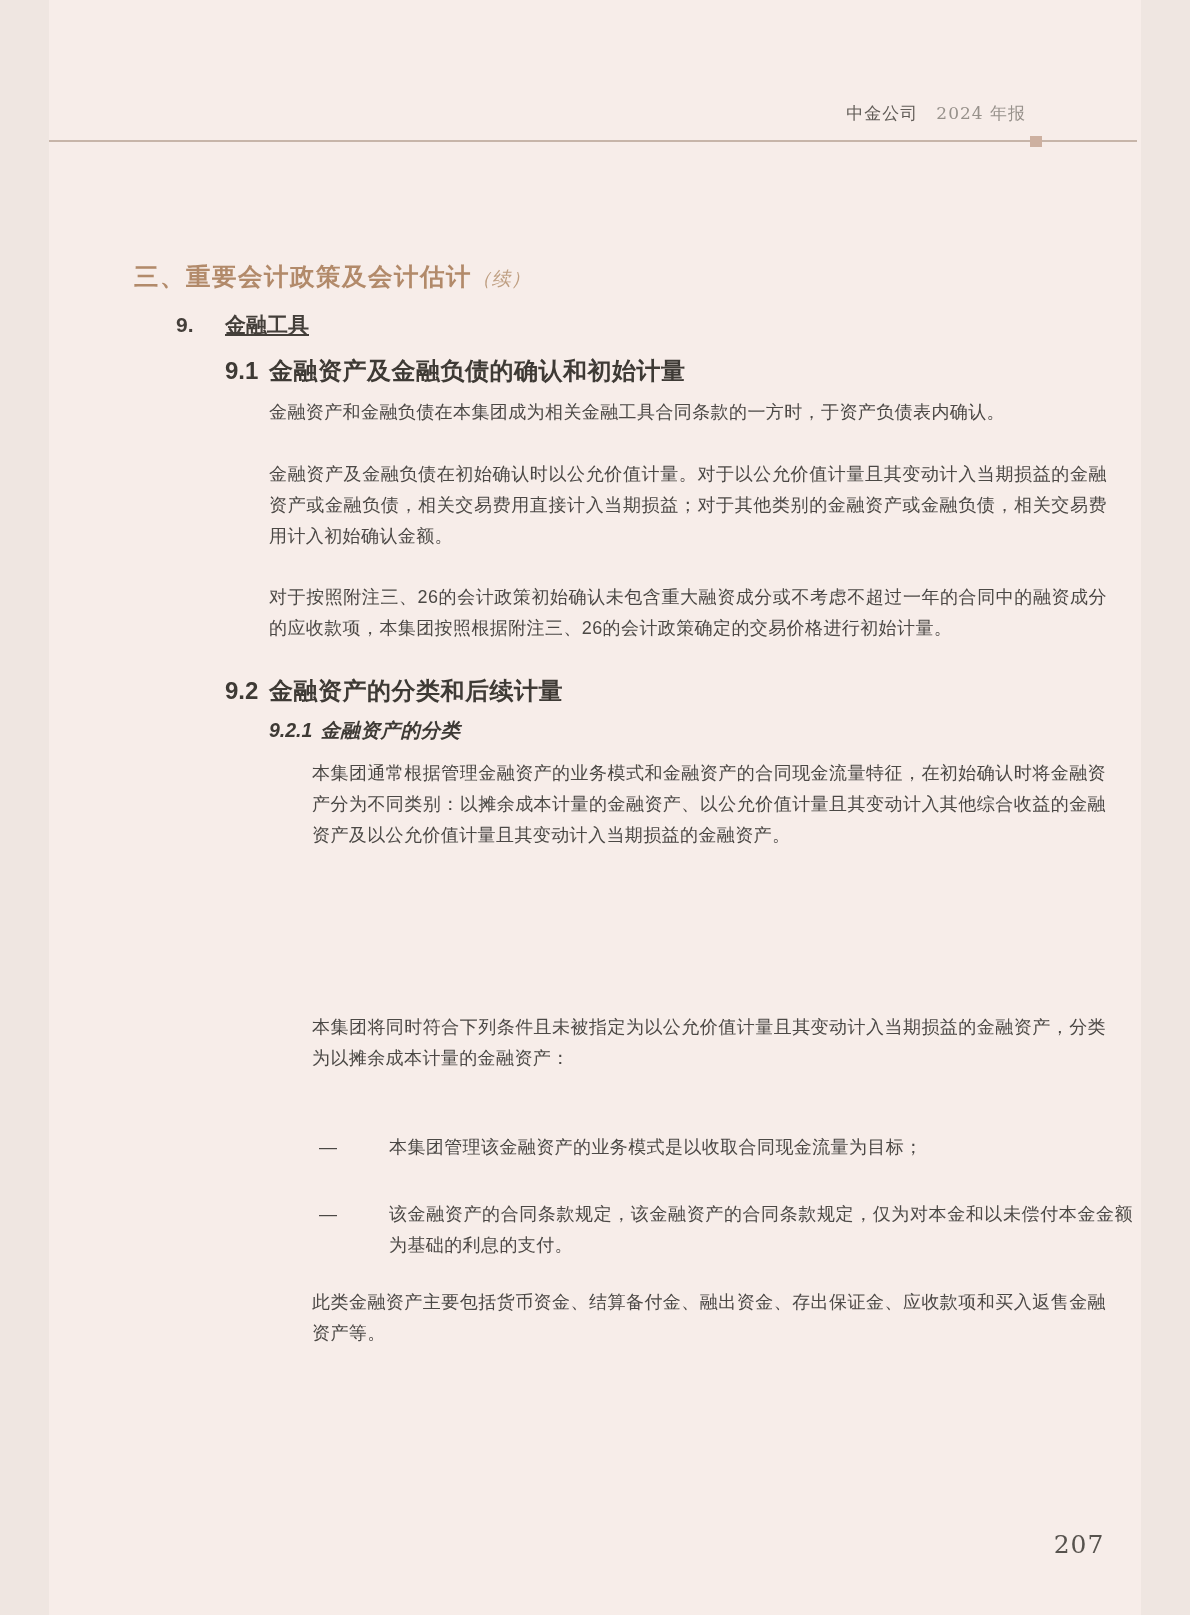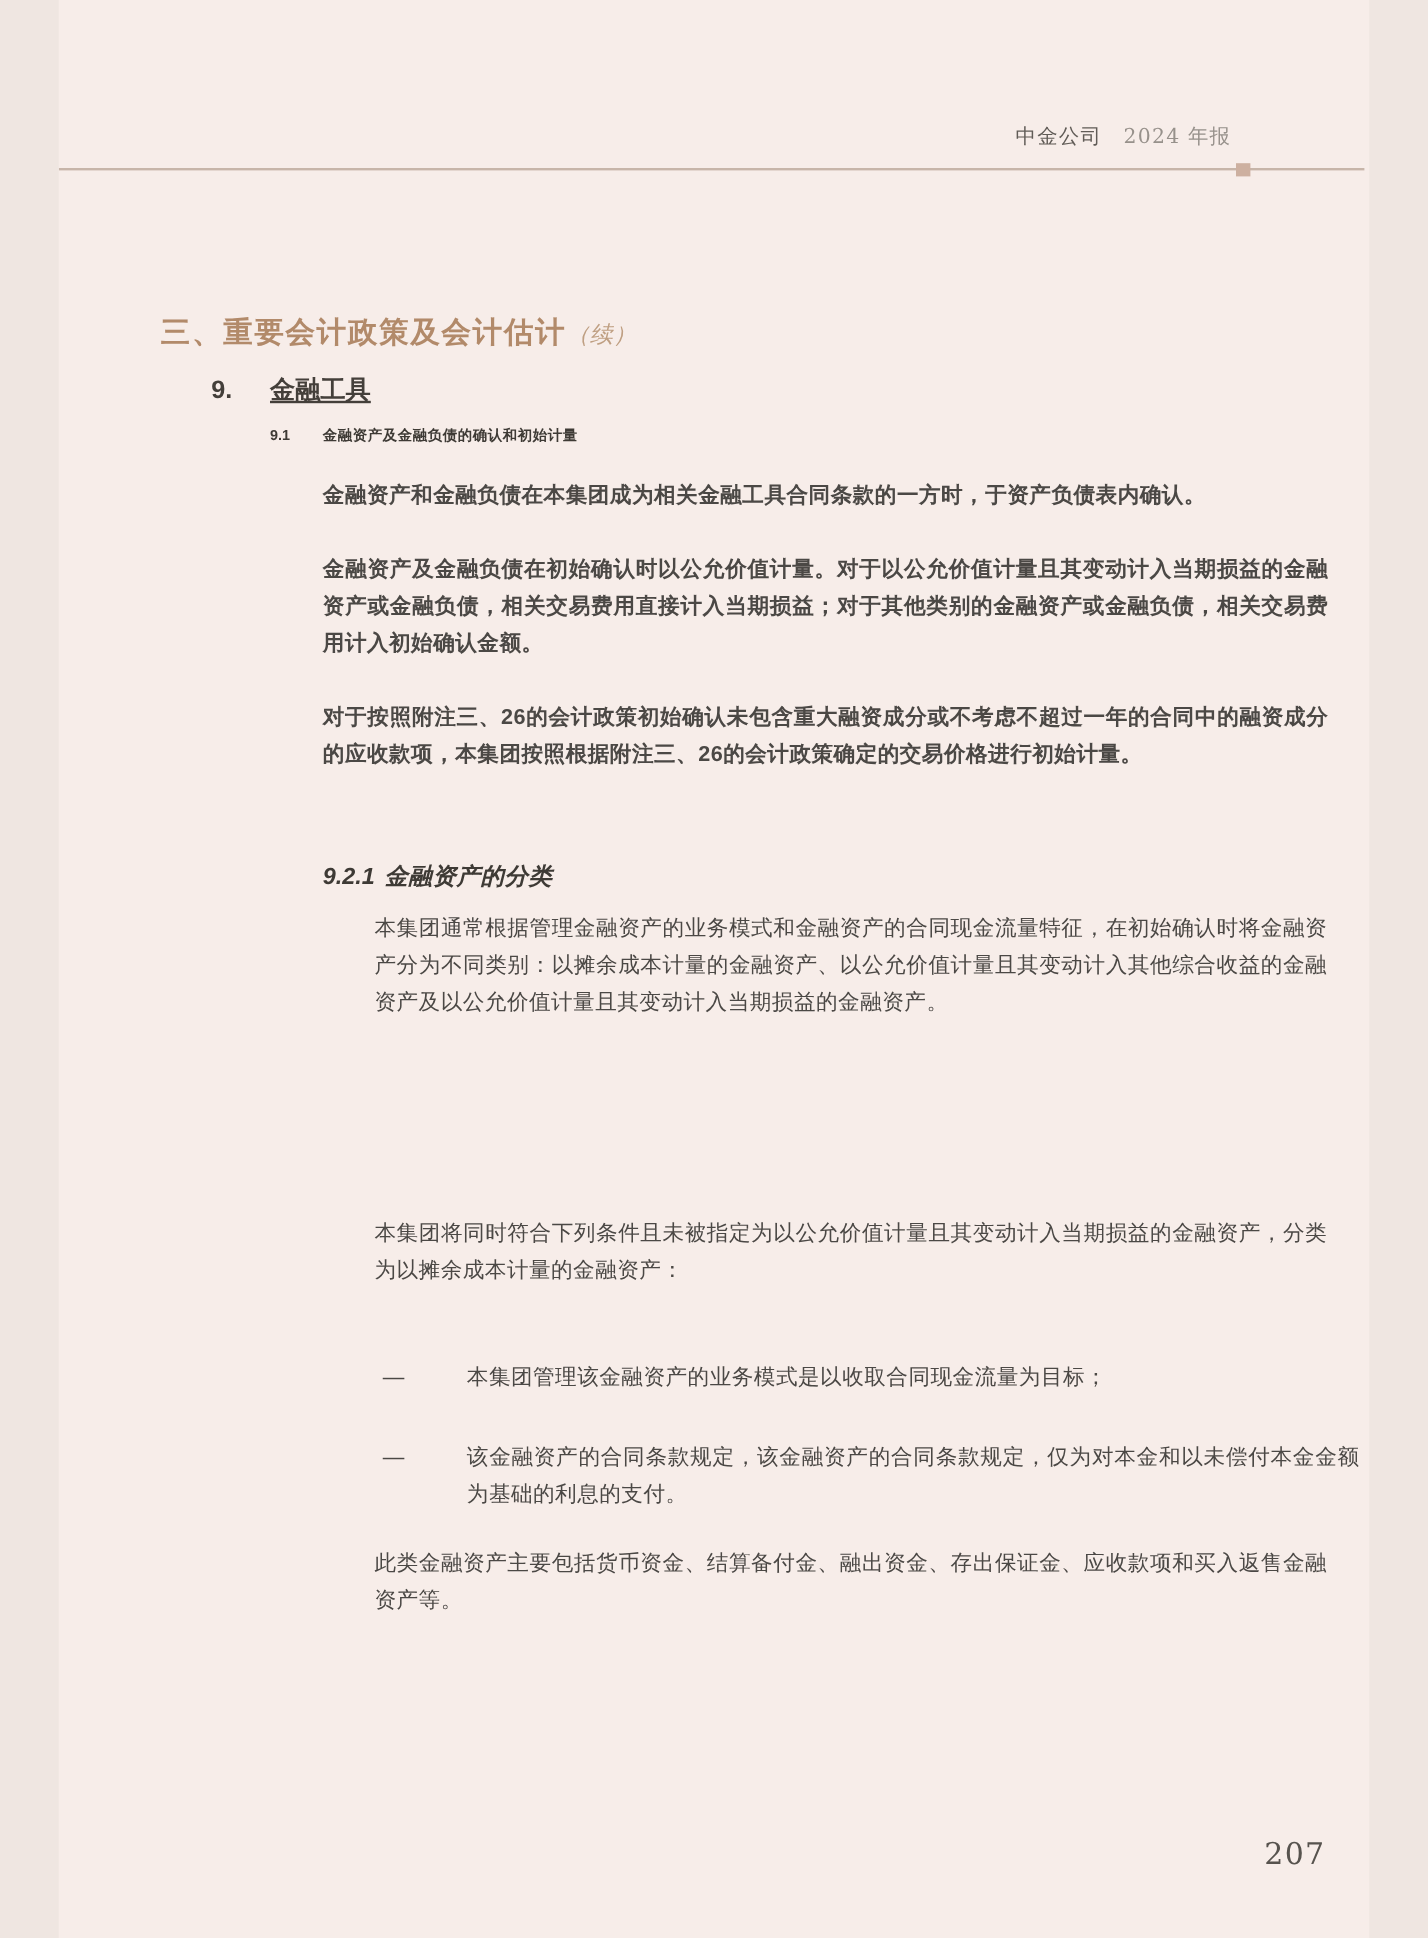--- a/index.html
+++ b/index.html
@@ -36,36 +36,36 @@
     font-size:24.5px;font-weight:700;color:#b28a6a;
     letter-spacing:1.5px;white-space:nowrap;
   }
   .main-title .suffix{
     font-size:19px;font-weight:400;font-style:italic;color:#bf9f82;
     letter-spacing:0.5px;
   }
   
   .h9{position:absolute;left:127px;top:311px;font-size:21px;font-weight:700;color:#443f3a;white-space:nowrap;text-decoration:underline;}
   .h9 .num{display:inline-block;width:49px;}
-  .hsub{position:absolute;left:176px;font-size:12px;font-weight:700;color:#3e3a35;white-space:nowrap;letter-spacing:0.5px;}
+  .hsub{position:absolute;left:176px;font-size:24px;font-weight:700;color:#3e3a35;white-space:nowrap;letter-spacing:0.5px;}
   .hsub .num{display:inline-block;width:44px;letter-spacing:0;}
   .h921{
     position:absolute;left:220px;top:717px;
     font-size:19.5px;font-weight:700;font-style:italic;color:#3e3a35;
     white-space:nowrap;letter-spacing:0.5px;
   }
   .h921 .num{margin-right:8px;letter-spacing:0;}
   
   .para{
     position:absolute;
     font-size:18px;line-height:31px;color:#4b4845;
     letter-spacing:0.4px;
     text-align:justify;text-justify:inter-ideograph;
   }
-  .col1{left:220px;width:838px;font-weight:bold;}
+  .col1{left:220px;width:838px;}
   .col2{left:263px;width:794px;}
   .bullet-marker{
     position:absolute;left:270px;
     font-size:18px;line-height:31px;color:#4b4845;
   }
   .bullet-text{left:313px;width:744px;margin-left:27px;}
   
   .pagenum{
     position:absolute;left:998px;top:1530px;width:64px;
     text-align:center;
@@ -93,20 +93,23 @@
   </div>
 
   <div class="hsub" style="top:355px;">
     <span class="num">9.1</span><span>金融资产及金融负债的确认和初始计量</span>
   </div>
 
   <div class="para col1" style="top:397px;">金融资产和金融负债在本集团成为相关金融工具合同条款的一方时，于资产负债表内确认。</div>
   <div class="para col1" style="top:459px;">金融资产及金融负债在初始确认时以公允价值计量。对于以公允价值计量且其变动计入当期损益的金融资产或金融负债，相关交易费用直接计入当期损益；对于其他类别的金融资产或金融负债，相关交易费用计入初始确认金额。</div>
   <div class="para col1" style="top:582px;">对于按照附注三、26的会计政策初始确认未包含重大融资成分或不考虑不超过一年的合同中的融资成分的应收款项，本集团按照根据附注三、26的会计政策确定的交易价格进行初始计量。</div>
 
+  <div class="hsub" style="top:675px;">
+    <span class="num">9.2</span><span>金融资产的分类和后续计量</span>
+  </div>
 
   <div class="h921">
     <span class="num">9.2.1</span><span>金融资产的分类</span>
   </div>
 
   <div class="para col2" style="top:758px;">本集团通常根据管理金融资产的业务模式和金融资产的合同现金流量特征，在初始确认时将金融资产分为不同类别：以摊余成本计量的金融资产、以公允价值计量且其变动计入其他综合收益的金融资产及以公允价值计量且其变动计入当期损益的金融资产。</div>
   <div class="para col2" style="top:1012px;">本集团将同时符合下列条件且未被指定为以公允价值计量且其变动计入当期损益的金融资产，分类为以摊余成本计量的金融资产：</div>
 
   <div class="bullet-marker" style="top:1132px;">—</div>
   <div class="para bullet-text" style="top:1132px;">本集团管理该金融资产的业务模式是以收取合同现金流量为目标；</div>

